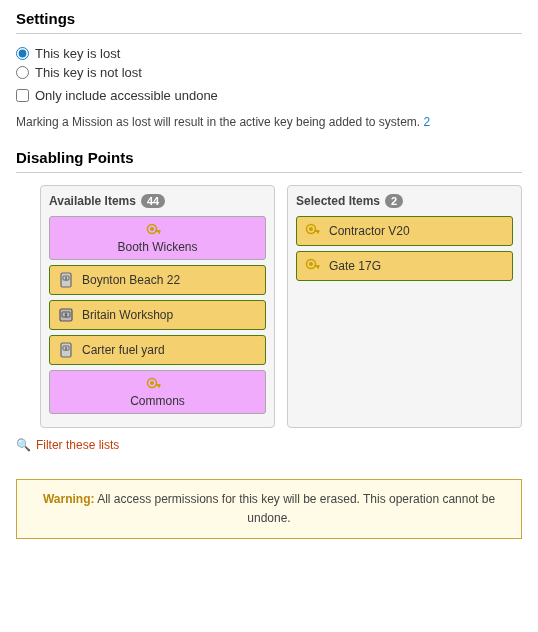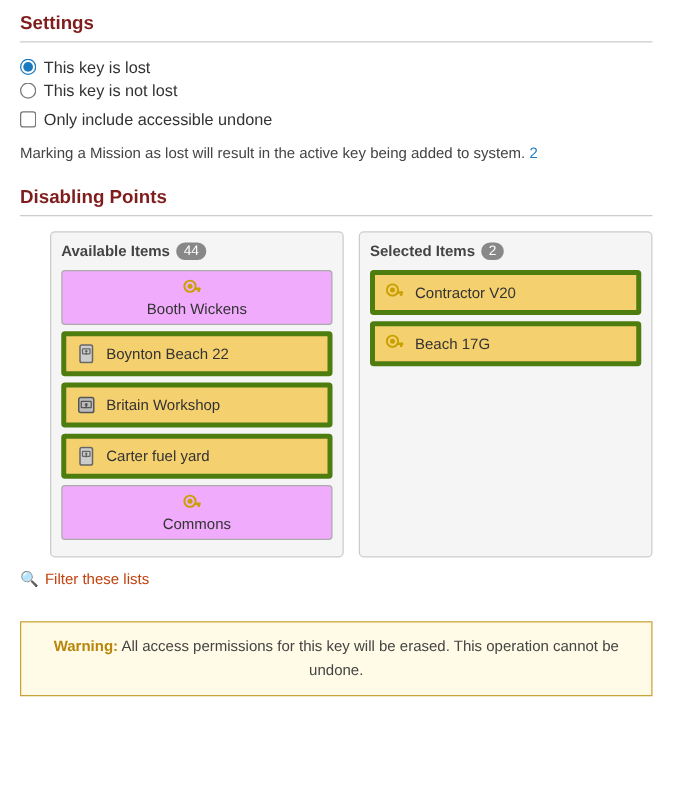--- a/index.html
+++ b/index.html
@@ -7,21 +7,21 @@
       font-family: Arial, sans-serif;
       font-size: 13px;
       background: #fff;
       color: #333;
       width: 538px;
       min-height: 632px;
       padding: 10px 16px;
     }
 
     .section-title {
-      color: #7f1d1d;
+      color: #000000;
       font-size: 15px;
       font-weight: bold;
       margin-bottom: 6px;
     }
 
     .divider {
       border: none;
       border-top: 1px solid #ccc;
       margin-bottom: 12px;
     }
@@ -87,28 +87,28 @@
       align-items: center;
       gap: 5px;
     }
 
     .badge {
       background: #888;
       color: #fff;
       border-radius: 9px;
       padding: 1px 6px;
       font-size: 11px;
-      font-weight: normal;
+      font-weight: bold;
     }
 
     .list-item {
       display: flex;
       align-items: center;
       background: #f5d06e;
-      border: 4px solid #4d7c0f;
+      border: 1px solid #4d7c0f;
       border-radius: 3px;
       padding: 5px 7px;
       margin-bottom: 5px;
       cursor: pointer;
       font-size: 12px;
       color: #333;
     }
     .list-item.white {
       background: #f0abfc;
       border: 1px solid #aaa;
@@ -281,21 +281,21 @@
 
       <div class="list-item">
         <span class="list-item-icon">
           <svg class="svg-icon" viewBox="0 0 16 16" fill="none" xmlns="http://www.w3.org/2000/svg">
             <circle cx="6" cy="6" r="4.5" stroke="#c8a000" stroke-width="1.5" fill="none"></circle>
             <circle cx="6" cy="6" r="2" fill="#c8a000"></circle>
             <rect x="9.5" y="7" width="5" height="2" rx="0.5" fill="#c8a000"></rect>
             <rect x="12" y="9" width="2" height="1.5" rx="0.3" fill="#c8a000"></rect>
           </svg>
         </span>
-        <span>Beach 17G</span>
+        <span>Gate 17G</span>
       </div>
     </div>
 
   </div>
 
   <div class="filter-link">
     <span style="font-size:12px; color:#888;">🔍</span>
     <a href="#">Filter these lists</a>
   </div>
 </div>

